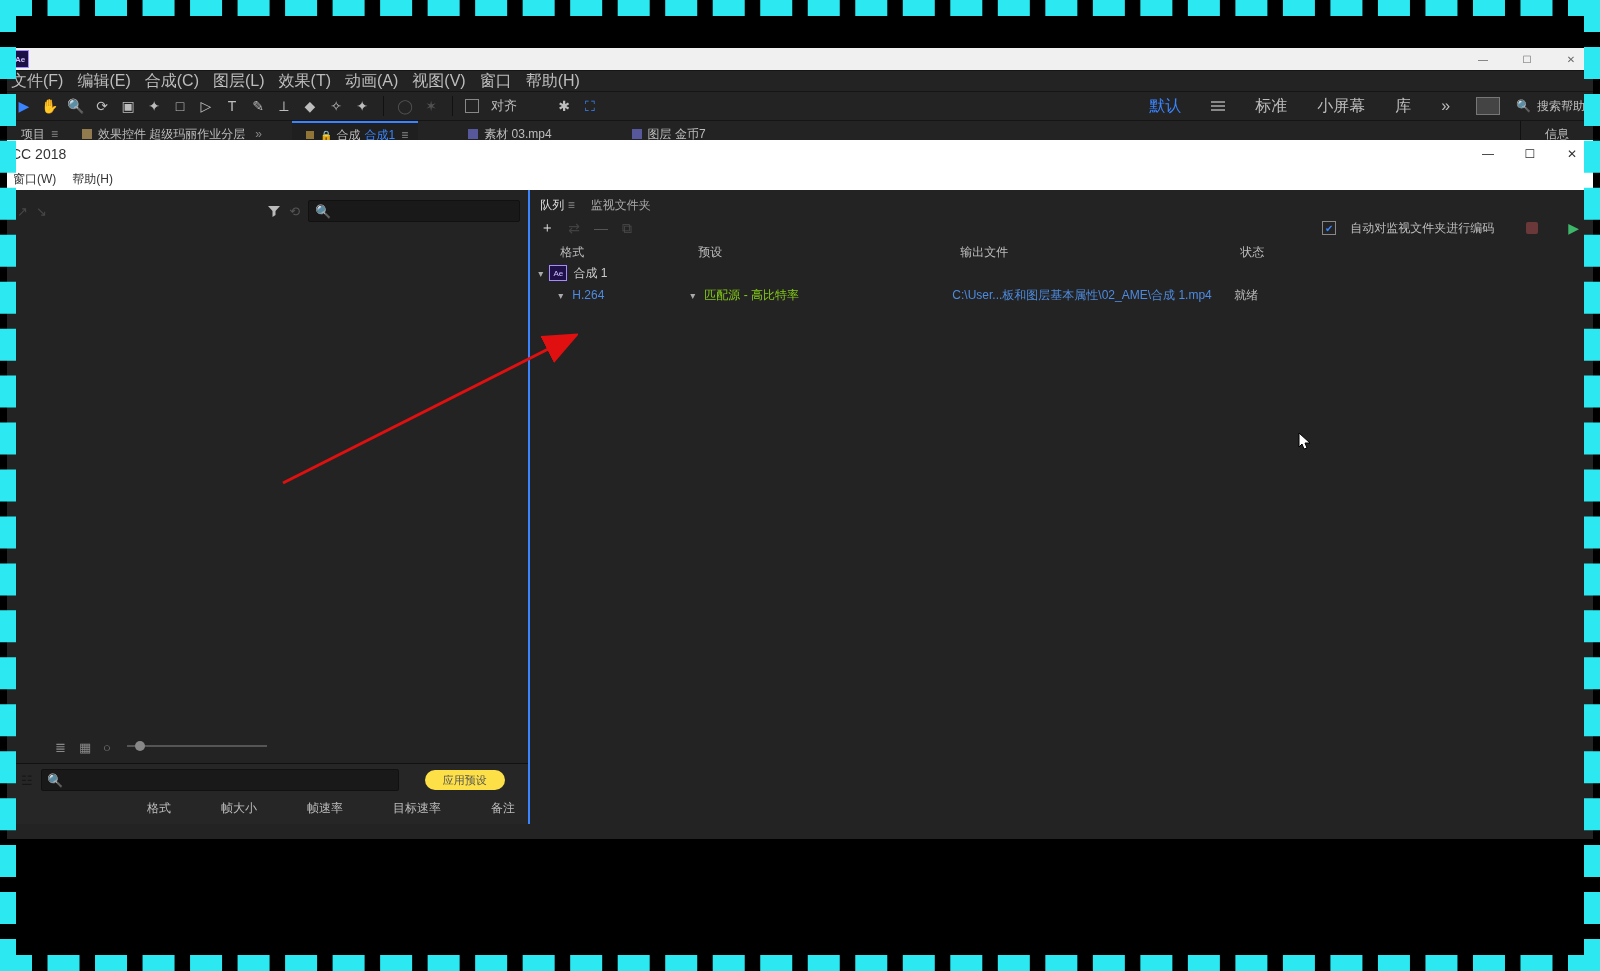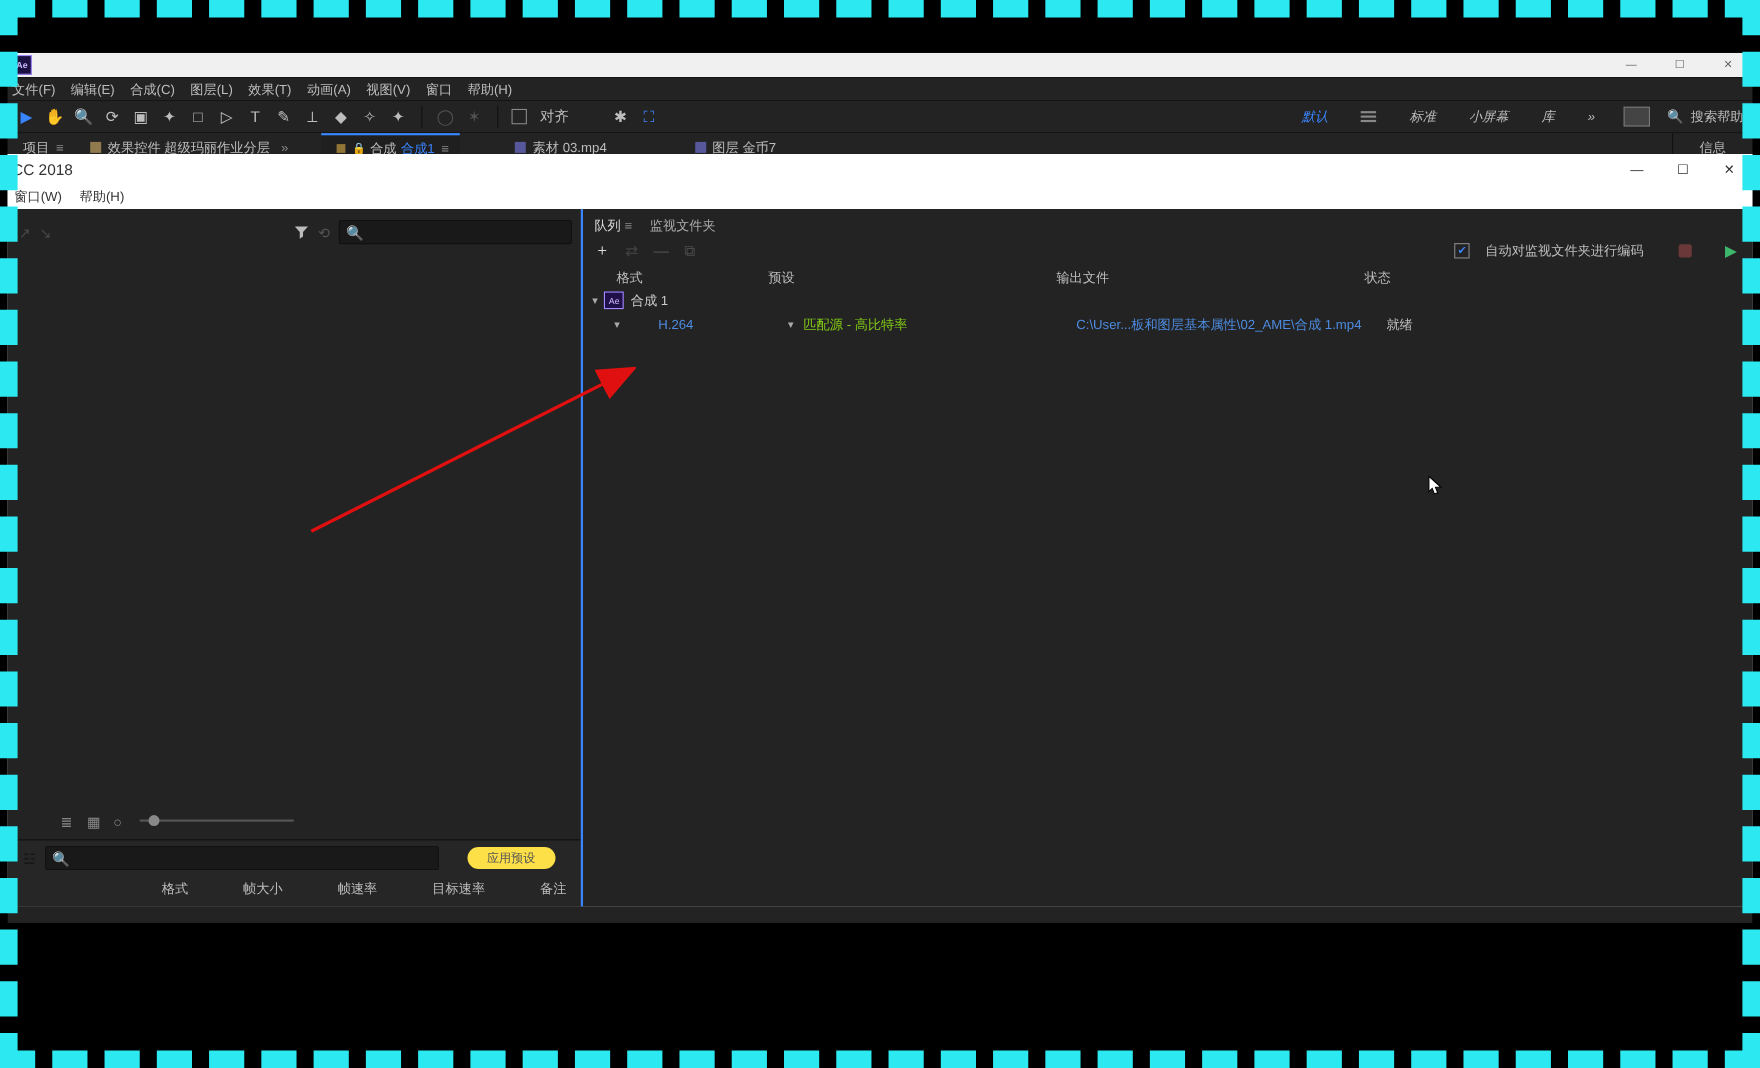--- a/index.html
+++ b/index.html
@@ -65,21 +65,21 @@
     display:flex; align-items:center; justify-content:center;
     color:#666; font-size:10px;
   }
   .ae-menubar {
     height: 20px;
     background:#232323;
     border-top:1px solid #151515;
     border-bottom:1px solid #151515;
     display:flex; align-items:center;
     padding-left:4px;
-    font-size:12px;
+    font-size:16px;
     color:#bdbdbd;
   }
   .ae-menubar span { margin-right:14px; }
   .ae-toolbar {
     height: 28px;
     background:#232323;
     border-bottom:1px solid #151515;
     display:flex; align-items:center;
     gap:8px;
     padding-left:8px;
@@ -93,22 +93,21 @@
   .ae-toolbar .div { width:1px; height:20px; background:#111; margin:0 4px; }
   .ae-toolbar .snap-box {
     width:12px;height:12px;border:1px solid #888;background:#232323;margin-right:4px;
   }
   .ae-toolbar .workspaces {
     margin-left:auto;
     display:flex;
     align-items:center;
     gap:30px;
     margin-right:10px;
-    font-size:12px;
-    font-style:italic;
+    font-size:16px;
   }
   .ae-toolbar .workspaces .ws-default { color:#3a85ff; }
   .ae-toolbar .ws-menu { width:14px;height:10px;display:flex;flex-direction:column;justify-content:space-between; }
   .ae-toolbar .ws-menu div{height:2px;background:#888;}
   .ae-toolbar .search-row {
     display:flex; align-items:center; gap:6px;
     margin-right:8px;
     font-size:12px;
     color:#bdbdbd;
   }
@@ -283,21 +282,21 @@
     height:22px;display:flex;align-items:center;gap:6px;padding-left:8px;font-size:12px;color:#ccc;
   }
   .ame-right .row-group .caret{color:#aaa;font-size:10px;}
   .ame-right .row-group .ae-badge{
     width:16px;height:14px;background:#20104a;border:1px solid #a58bff;color:#d0bfff;font-size:8px;display:flex;align-items:center;justify-content:center;
   }
   .ame-right .row-item{
     height:22px;display:flex;align-items:center;font-size:12px;padding-left:28px;
   }
   .ame-right .row-item .dd{width:14px;color:#aaa;font-size:10px;}
-  .ame-right .row-item .format{color:#4d8be0;width:118px;margin-left:26px;}
+  .ame-right .row-item .format{color:#4d8be0;width:118px;}
   .ame-right .row-item .dd2{width:14px;color:#aaa;font-size:10px;}
   .ame-right .row-item .preset{color:#84cc16;width:248px;}
   .ame-right .row-item .outfile{color:#4d8be0;width:282px;}
   .ame-right .row-item .status{color:#bdbdbd;}
 
   
   .cursor-ptr{
     position:absolute;
     left:768px; top:242px;
     font-size:16px;color:#fff;

